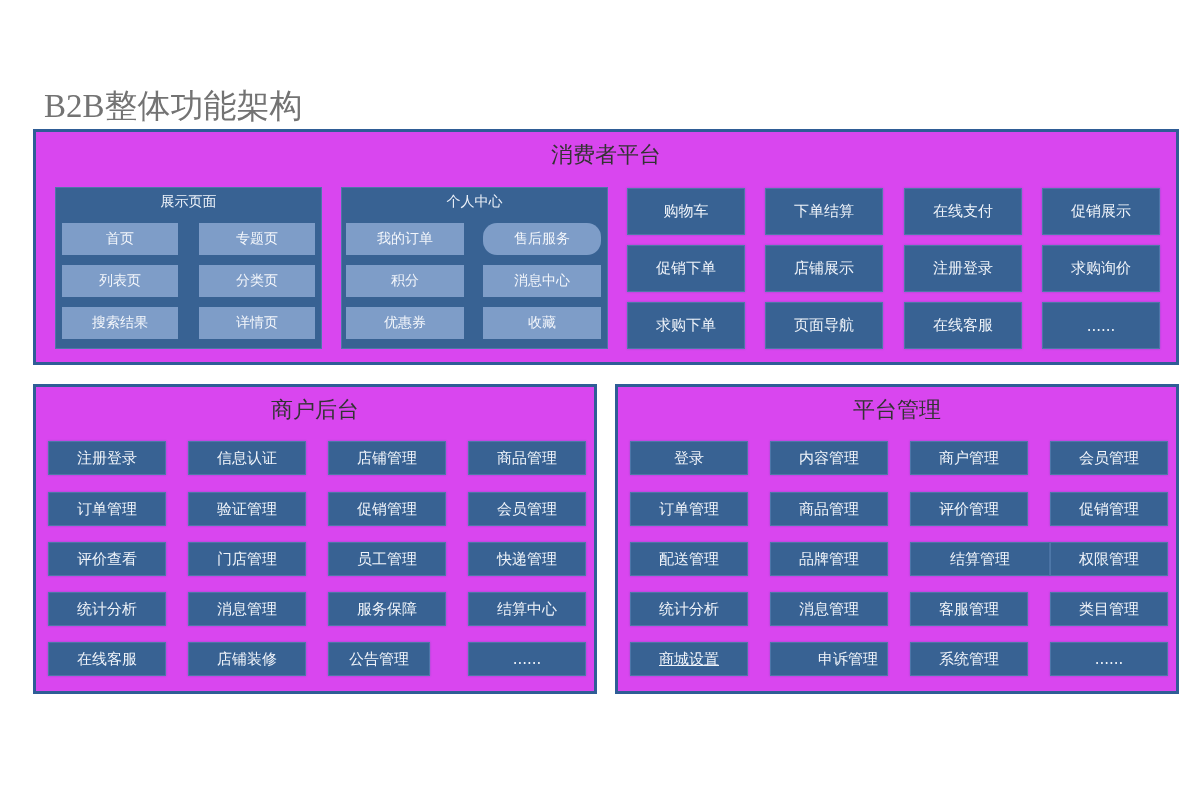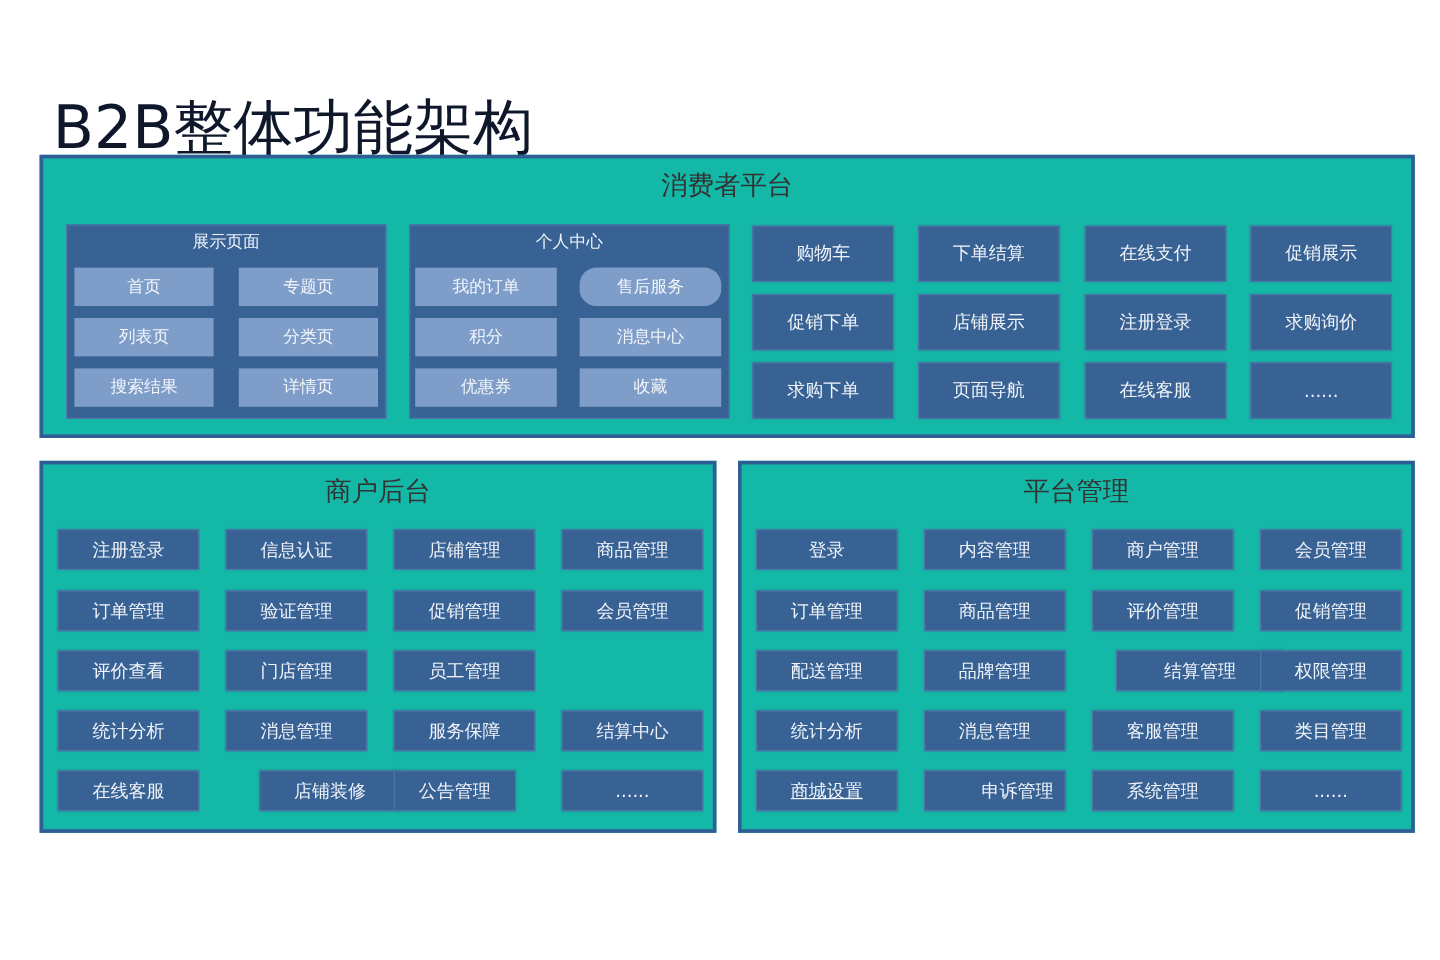--- a/index.html
+++ b/index.html
@@ -1,20 +1,20 @@
 <!DOCTYPE html>
 <html><head>
 <meta charset="utf-8">
 <style>
   html, body { margin: 0; padding: 0; background: #ffffff; }
   body { width: 1200px; height: 800px; position: relative; overflow: hidden;
          font-family: "DejaVu Sans", "Liberation Sans", sans-serif; }
-  .title { position: absolute; left: 44px; top: 84px; font-size: 50px; color: #0f172a;
-           letter-spacing: 0px; line-height: 44px; }
-  .panel { position: absolute; border: 3px solid #2f5d96; background: #14b8a6; box-sizing: border-box; }
+  .title { position: absolute; left: 44px; top: 84px; font-size: 33px; color: #737373;
+           letter-spacing: 0px; line-height: 44px; font-family: Liberation Serif, serif; }
+  .panel { position: absolute; border: 3px solid #2f5d96; background: #d946ef; box-sizing: border-box; }
   .panel-title { position: absolute; left: 0; right: 0; text-align: center; font-size: 22px; color: #333; }
   .box { position: absolute; background: #386293; color: #f0f4fa; font-size: 15px;
          display: flex; align-items: center; justify-content: center; box-sizing: border-box;
          border: 1px solid #4d77a8; box-shadow: 0 0 2px rgba(60,90,140,0.4); }
   .group { position: absolute; background: #386293; box-sizing: border-box; border: 1px solid #4d77a8; }
   .group-title { position: absolute; left: 0; right: 0; top: 5px; text-align: center; color: #eef3fa; font-size: 14px; }
   .sub { position: absolute; background: #7e9dc8; color: #f3f6fb; font-size: 14px;
          display: flex; align-items: center; justify-content: center; text-align: center; }
 </style>
 </head>
@@ -66,44 +66,45 @@
     <div class="box" style="left: 152px; top: 54px; width: 118px; height: 34px;">信息认证</div>
     <div class="box" style="left: 292px; top: 54px; width: 118px; height: 34px;">店铺管理</div>
     <div class="box" style="left: 432px; top: 54px; width: 118px; height: 34px;">商品管理</div>
     <div class="box" style="left: 12px; top: 105px; width: 118px; height: 34px;">订单管理</div>
     <div class="box" style="left: 152px; top: 105px; width: 118px; height: 34px;">验证管理</div>
     <div class="box" style="left: 292px; top: 105px; width: 118px; height: 34px;">促销管理</div>
     <div class="box" style="left: 432px; top: 105px; width: 118px; height: 34px;">会员管理</div>
     <div class="box" style="left: 12px; top: 155px; width: 118px; height: 34px;">评价查看</div>
     <div class="box" style="left: 152px; top: 155px; width: 118px; height: 34px;">门店管理</div>
     <div class="box" style="left: 292px; top: 155px; width: 118px; height: 34px;">员工管理</div>
+    <div class="box" style="left: 432px; top: 155px; width: 118px; height: 34px;">快递管理</div>
     <div class="box" style="left: 12px; top: 205px; width: 118px; height: 34px;">统计分析</div>
     <div class="box" style="left: 152px; top: 205px; width: 118px; height: 34px;">消息管理</div>
     <div class="box" style="left: 292px; top: 205px; width: 118px; height: 34px;">服务保障</div>
     <div class="box" style="left: 432px; top: 205px; width: 118px; height: 34px;">结算中心</div>
     <div class="box" style="left: 12px; top: 255px; width: 118px; height: 34px;">在线客服</div>
-    <div class="box" style="left: 152px; top: 255px; width: 118px; height: 34px; margin-left: 28px;">店铺装修</div>
+    <div class="box" style="left: 152px; top: 255px; width: 118px; height: 34px;">店铺装修</div>
     <div class="box" style="left: 292px; top: 255px; width: 102px; height: 34px;">公告管理</div>
     <div class="box" style="left: 432px; top: 255px; width: 118px; height: 34px;">......</div>
   </div>
 
 <div class="panel" style="left:615px; top:384px; width:564px; height:310px;">
   <div class="panel-title" style="top:8px;">平台管理</div>
   <div id="platform-grid"></div>
 <div class="box" style="left: 12px; top: 54px; width: 118px; height: 34px;">登录</div>
     <div class="box" style="left: 152px; top: 54px; width: 118px; height: 34px;">内容管理</div>
     <div class="box" style="left: 292px; top: 54px; width: 118px; height: 34px;">商户管理</div>
     <div class="box" style="left: 432px; top: 54px; width: 118px; height: 34px;">会员管理</div>
     <div class="box" style="left: 12px; top: 105px; width: 118px; height: 34px;">订单管理</div>
     <div class="box" style="left: 152px; top: 105px; width: 118px; height: 34px;">商品管理</div>
     <div class="box" style="left: 292px; top: 105px; width: 118px; height: 34px;">评价管理</div>
     <div class="box" style="left: 432px; top: 105px; width: 118px; height: 34px;">促销管理</div>
     <div class="box" style="left: 12px; top: 155px; width: 118px; height: 34px;">配送管理</div>
     <div class="box" style="left: 152px; top: 155px; width: 118px; height: 34px;">品牌管理</div>
-    <div class="box" style="left: 292px; top: 155px; width: 140px; height: 34px; margin-left: 20px;">结算管理</div>
+    <div class="box" style="left: 292px; top: 155px; width: 140px; height: 34px;">结算管理</div>
     <div class="box" style="left: 432px; top: 155px; width: 118px; height: 34px;">权限管理</div>
     <div class="box" style="left: 12px; top: 205px; width: 118px; height: 34px;">统计分析</div>
     <div class="box" style="left: 152px; top: 205px; width: 118px; height: 34px;">消息管理</div>
     <div class="box" style="left: 292px; top: 205px; width: 118px; height: 34px;">客服管理</div>
     <div class="box" style="left: 432px; top: 205px; width: 118px; height: 34px;">类目管理</div>
     <div class="box" style="left: 12px; top: 255px; width: 118px; height: 34px; text-decoration: underline;">商城设置</div>
     <div class="box" style="left: 152px; top: 255px; width: 118px; height: 34px; padding-left: 38px;">申诉管理</div>
     <div class="box" style="left: 292px; top: 255px; width: 118px; height: 34px;">系统管理</div>
     <div class="box" style="left: 432px; top: 255px; width: 118px; height: 34px;">......</div>
   </div>

